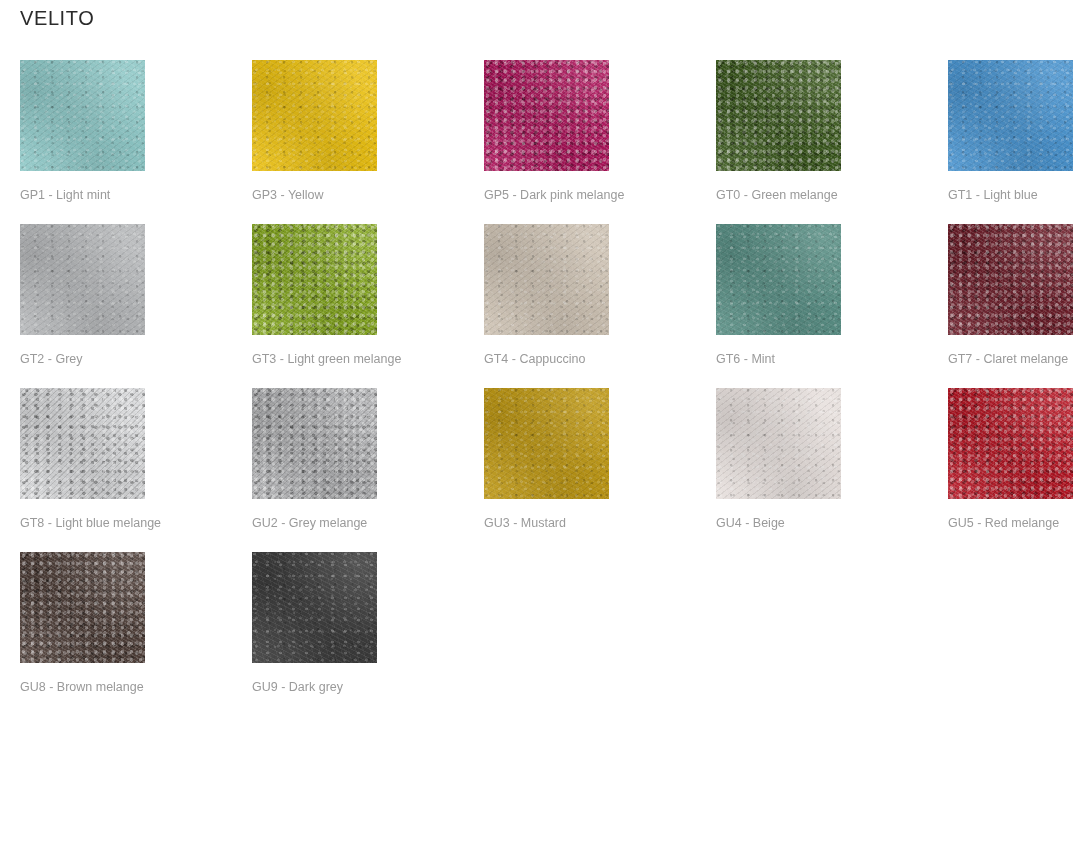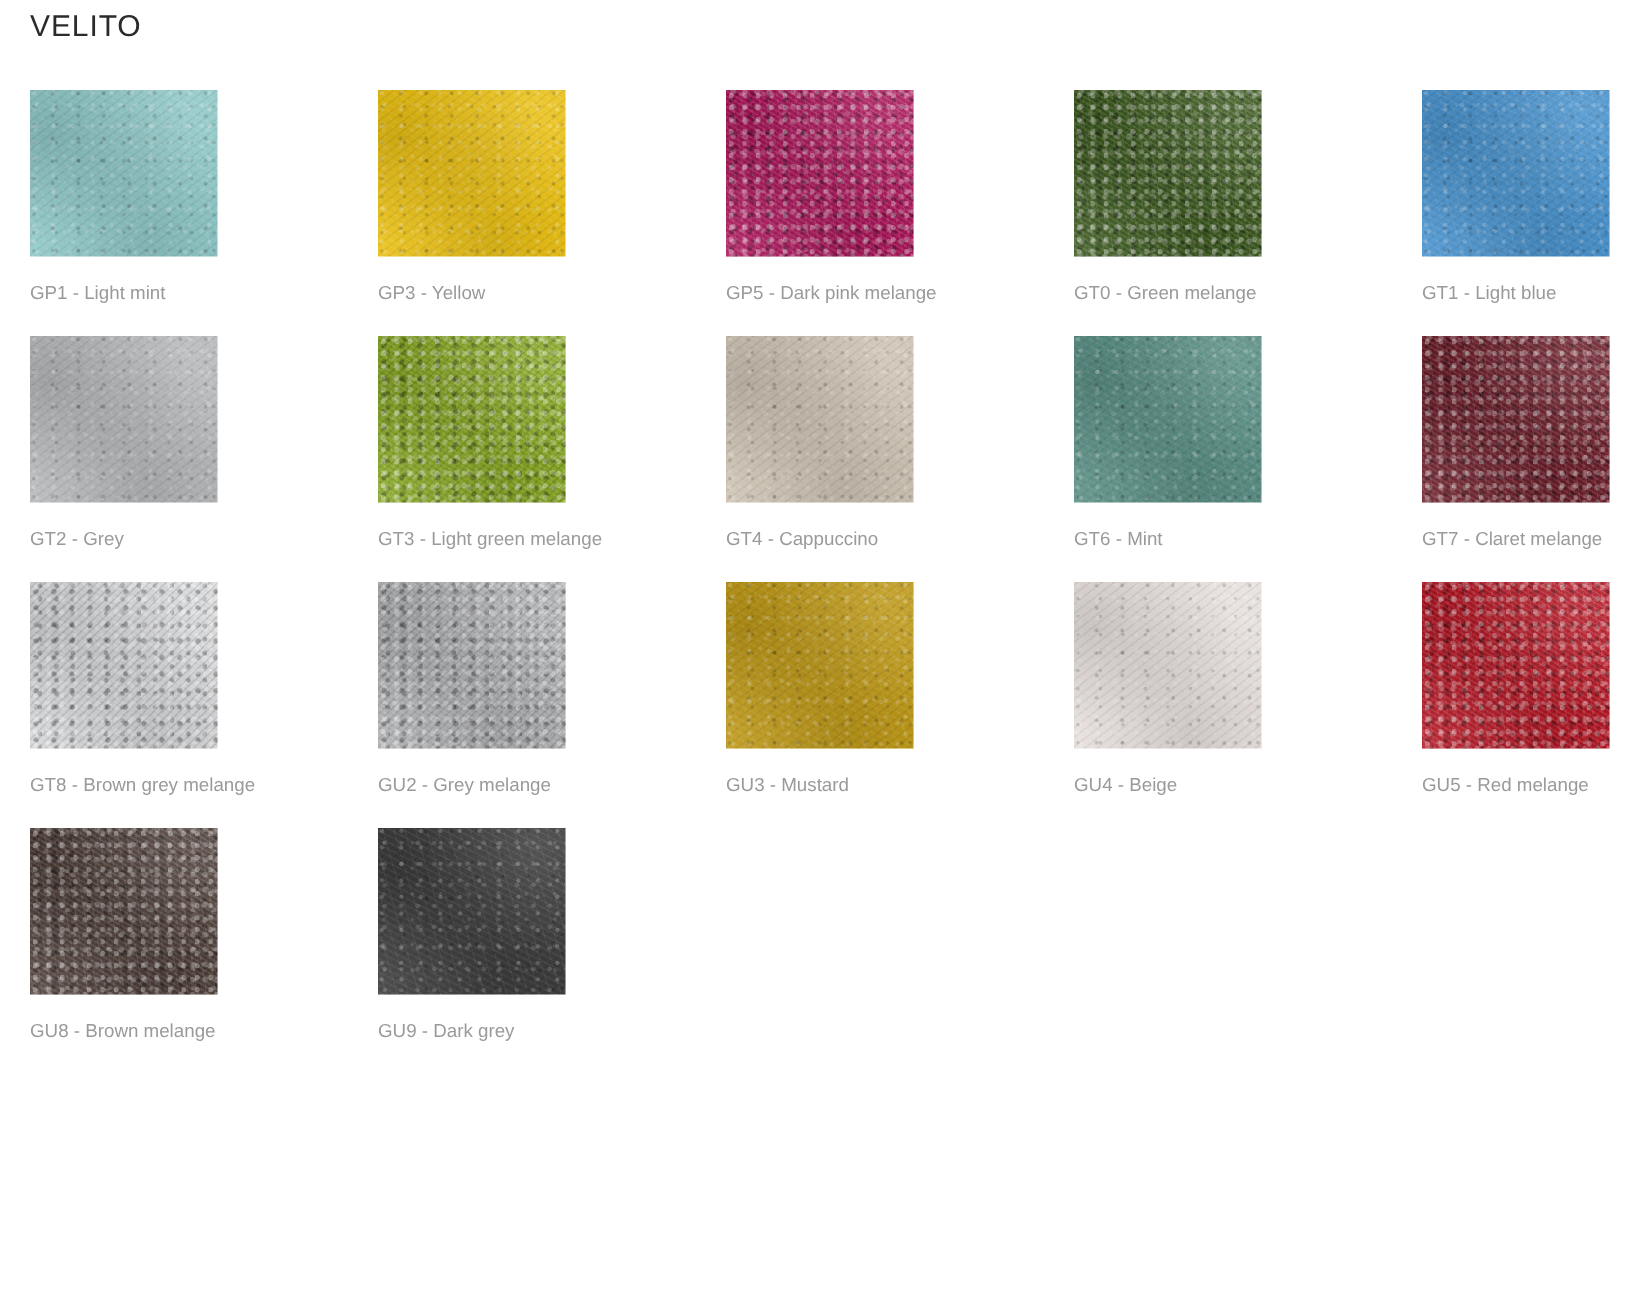--- a/index.html
+++ b/index.html
@@ -202,21 +202,21 @@
           <div class="tex c"></div>
         </div>
         <div class="swatch-label">GT7 - Claret melange</div>
       </div>
       <div class="swatch-cell">
         <div class="swatch-chip melange" style="background-color: rgb(211, 212, 214);">
           <div class="tex a"></div>
           <div class="tex b"></div>
           <div class="tex c"></div>
         </div>
-        <div class="swatch-label">GT8 - Brown grey melange</div>
+        <div class="swatch-label">GT8 - Light blue melange</div>
       </div>
       <div class="swatch-cell">
         <div class="swatch-chip melange" style="background-color: rgb(173, 174, 176);">
           <div class="tex a"></div>
           <div class="tex b"></div>
           <div class="tex c"></div>
         </div>
         <div class="swatch-label">GU2 - Grey melange</div>
       </div>
       <div class="swatch-cell">

